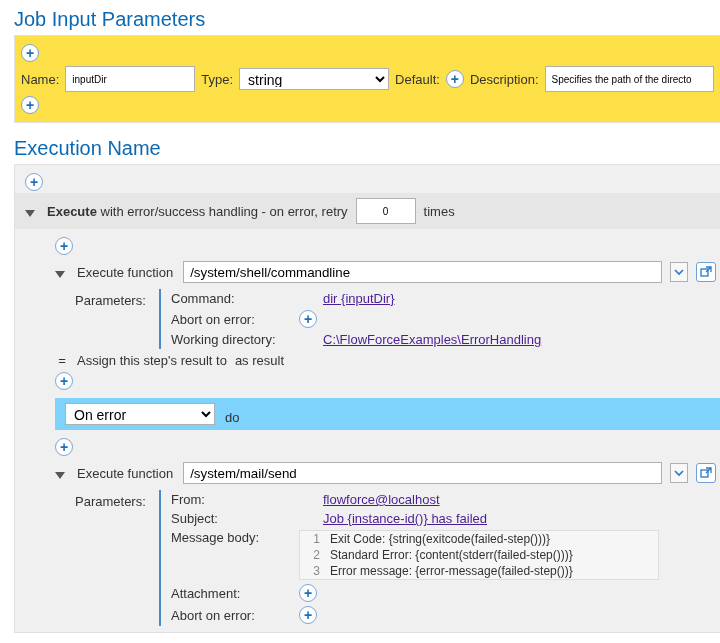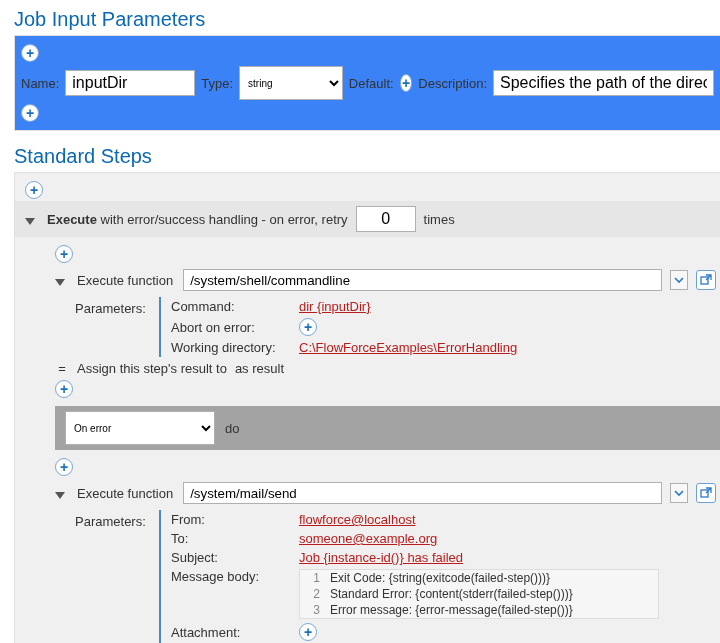--- a/index.html
+++ b/index.html
@@ -11,47 +11,47 @@
     width: 720px;
     overflow: hidden;
   }
   .section-title {
     color: #0b69b4;
     font-size: 20px;
     font-weight: 400;
     padding: 8px 14px 4px 14px;
   }
   .light-box {
-    background: #3b82f6;
+    background: #fde047;
     border: 1px solid #e0e0e0;
     border-right: none;
     margin: 0 0 6px 14px;
     padding: 6px 0 6px 0;
   }
   .row {
     display: flex;
     align-items: center;
     gap: 6px;
     padding: 2px 6px;
   }
   .lbl { color: #333; white-space: nowrap; }
   .input-text {
     border: 1px solid #b0b0b0;
     background: #fff;
     height: 26px;
     padding: 12px 6px;
-    font-size: 16px;
+    font-size: 10px;
     font-family: inherit;
   }
   .select {
     border: 1px solid #b0b0b0;
     background: #fff;
-    height: 34px;
+    height: 22px;
     padding: 2px 4px;
-    font-size: 10px;
+    font-size: 14px;
     font-family: inherit;
   }
   .plus-btn {
     width: 18px; height: 18px;
     border: 1px solid #7aa7d6;
     border-radius: 50%;
     background: #fff;
     color: #1a6fb8;
     font-weight: bold;
     font-size: 14px;
@@ -131,30 +131,31 @@
     border-left: 2px solid #4a88c8;
     flex: 1;
   }
   .prow {
     display: flex; align-items: center;
     padding: 2px 0 2px 10px;
     gap: 8px;
   }
   .prow .plabel { width: 120px; }
   .pink-bar {
-    background: #a3a3a3;
-    display: flex; align-items: center;
+    background: #7dd3fc;
+    display: flex; align-items: flex-end;
     padding: 5px 10px;
     margin: 4px 0 0 0;
     gap: 10px;
   }
   .readonly-link {
-    color: #b91c1c;
+    color: #4c1d95;
     text-decoration: underline;
     cursor: text;
+    margin-left: 24px;
   }
   .code-box {
     background: #f6f6f6;
     border: 1px solid #ddd;
     font-family: "Segoe UI", Tahoma, sans-serif;
     font-size: 12px;
   }
   .code-line { display: flex; padding: 1px 6px; }
   .code-line .gutter {
     width: 24px; text-align: right; color: #888; padding-right: 10px;
@@ -184,21 +185,21 @@
     <span class="lbl">Default:</span>
     <button class="plus-btn"></button>
     <span class="lbl">Description:</span>
     <input class="input-text" style="flex: 1 1 0%;" value="Specifies the path of the directo">
   </div>
   <div class="row">
     <button class="plus-btn"></button>
   </div>
 </div>
 
-<div class="section-title">Standard Steps</div>
+<div class="section-title">Execution Name</div>
 
 <div class="step-block">
 
   <div class="row" style="padding-left:10px">
     <button class="plus-btn"></button>
   </div>
 
   <div class="step-head">
     <span class="triangle"></span>
     <span>
@@ -286,24 +287,20 @@
           </svg>
       </div>
     </div>
 
     <div class="params">
       <div class="params-lbl">Parameters:</div>
       <div class="params-table">
         <div class="prow">
           <span class="plabel">From:</span>
           <span class="readonly-link">flowforce@localhost</span>
-        </div>
-        <div class="prow">
-          <span class="plabel">To:</span>
-          <span class="readonly-link">someone@example.org</span>
         </div>
         <div class="prow">
           <span class="plabel">Subject:</span>
           <span class="readonly-link">Job {instance-id()} has failed</span>
         </div>
         <div class="prow" style="align-items:flex-start">
           <span class="plabel">Message body:</span>
           <div class="code-box" style="flex:1;max-width:360px">
             <div class="code-line">
                 <span class="gutter">1</span>

